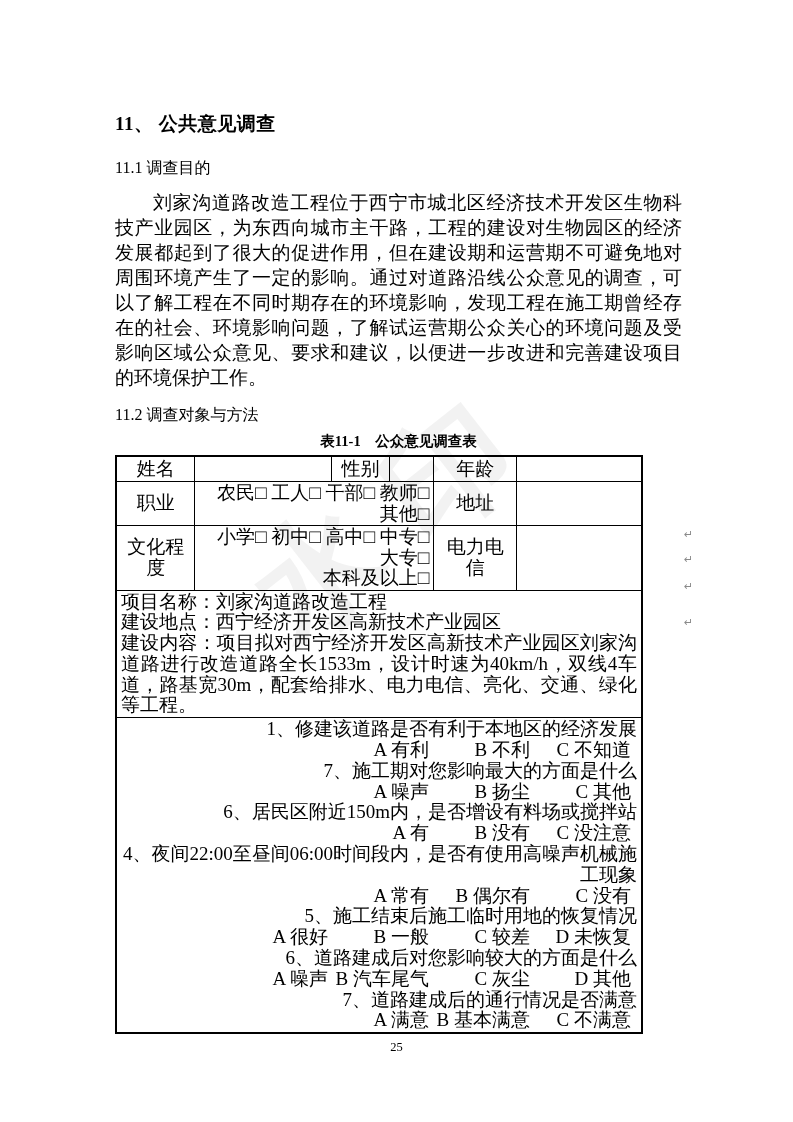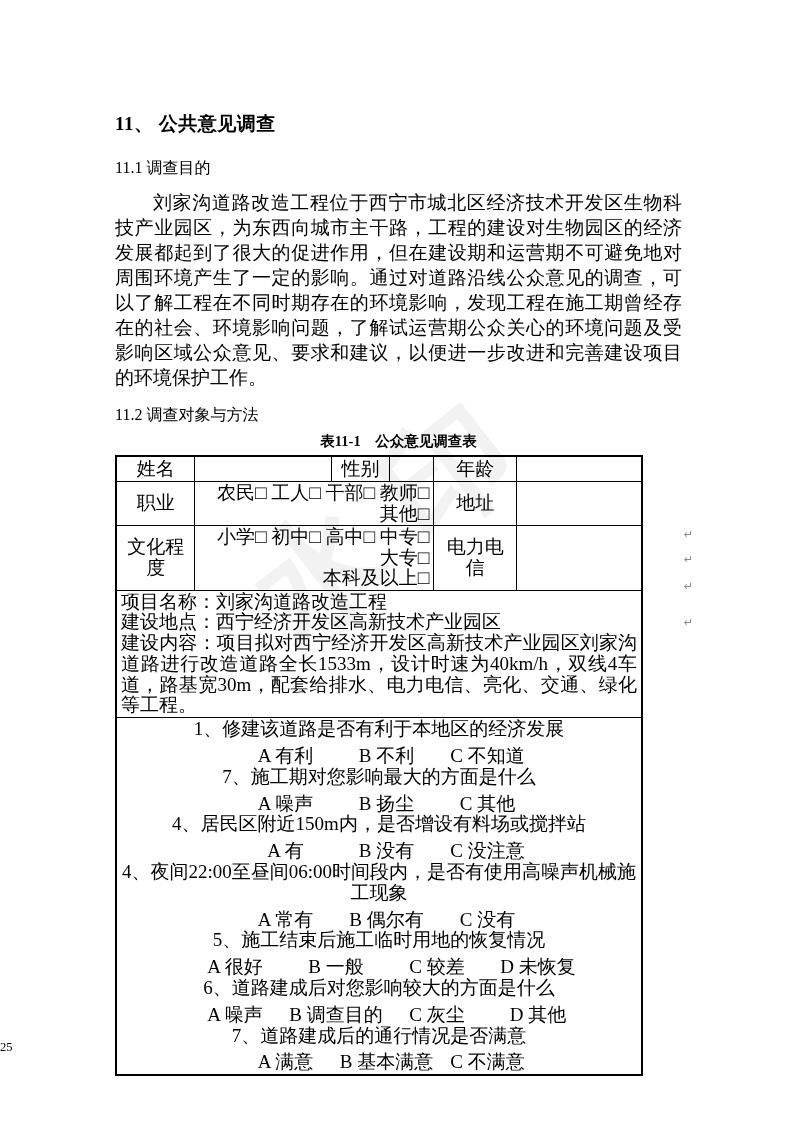--- a/index.html
+++ b/index.html
@@ -50,27 +50,27 @@
     vertical-align:middle;
     overflow:hidden;
   }
   table.survey { border:2px solid #000; }
   td.lbl { text-align:center; }
   td.opts { text-align:right; }
   tr.r1 td, tr.r2 td { height:22px; }
   tr.r3 td { height:40px; }
   td.proj { text-align:left; padding:3px 8px; }
   td.proj .proj-line { line-height:20.8px; text-align:justify; }
-  td.quest { text-align:center; padding:4px 8px 6px 8px; vertical-align:top; }
+  td.quest { text-align:right; padding:4px 8px 6px 8px; vertical-align:top; }
   .q-text { line-height:20.8px; }
   .q-opts { line-height:20.8px; padding-left:21px; }
-  .q-opts .opt { display:inline-block; min-width:95px; margin-right:6px;margin-top:6px; }
+  .q-opts .opt { display:inline-block; min-width:95px; margin-right:6px; }
   .page-number {
     position:absolute; left:0; top:1040px; width:793px;
-    text-align:left; font-size:12.5px;
+    text-align:center; font-size:12.5px;
   }
   .watermark {
     position:absolute; left:225px; top:400px;
     width:420px;
     transform:rotate(-38deg);
     transform-origin:center center;
     font-family:"Liberation Sans","DejaVu Sans",sans-serif;
     font-size:125px; font-weight:bold;
     letter-spacing:40px;
     opacity:0.18;
@@ -141,28 +141,28 @@
           <div class="proj-line">建设地点：西宁经济开发区高新技术产业园区</div>
           <div class="proj-line">建设内容：项目拟对西宁经济开发区高新技术产业园区刘家沟道路进行改造道路全长1533m，设计时速为40km/h，双线4车道，路基宽30m，配套给排水、电力电信、亮化、交通、绿化等工程。</div>
         </td>
       </tr>
       <tr>
         <td class="quest" colspan="6">
               <div class="q-text">1、修建该道路是否有利于本地区的经济发展</div>
               <div class="q-opts"><span class="opt">A 有利</span><span class="opt">B 不利</span><span class="opt">C 不知道</span></div>
               <div class="q-text">7、施工期对您影响最大的方面是什么</div>
               <div class="q-opts"><span class="opt">A 噪声</span><span class="opt">B 扬尘</span><span class="opt">C 其他</span></div>
-              <div class="q-text">4、居民区附近150m内，是否增设有料场或搅拌站</div>
+              <div class="q-text">6、居民区附近150m内，是否增设有料场或搅拌站</div>
               <div class="q-opts"><span class="opt">A 有</span><span class="opt">B 没有</span><span class="opt">C 没注意</span></div>
               <div class="q-text">4、夜间22:00至昼间06:00时间段内，是否有使用高噪声机械施工现象</div>
               <div class="q-opts"><span class="opt">A 常有</span><span class="opt">B 偶尔有</span><span class="opt">C 没有</span></div>
               <div class="q-text">5、施工结束后施工临时用地的恢复情况</div>
               <div class="q-opts"><span class="opt">A 很好</span><span class="opt">B 一般</span><span class="opt">C 较差</span><span class="opt">D 未恢复</span></div>
               <div class="q-text">6、道路建成后对您影响较大的方面是什么</div>
-              <div class="q-opts"><span class="opt">A 噪声</span><span class="opt">B 调查目的</span><span class="opt">C 灰尘</span><span class="opt">D 其他</span></div>
+              <div class="q-opts"><span class="opt">A 噪声</span><span class="opt">B 汽车尾气</span><span class="opt">C 灰尘</span><span class="opt">D 其他</span></div>
               <div class="q-text">7、道路建成后的通行情况是否满意</div>
               <div class="q-opts"><span class="opt">A 满意</span><span class="opt">B 基本满意</span><span class="opt">C 不满意</span></div>
             </td>
       </tr>
     </tbody>
       </table>
 
   </div>
 
   <div class="page-number">25</div>

